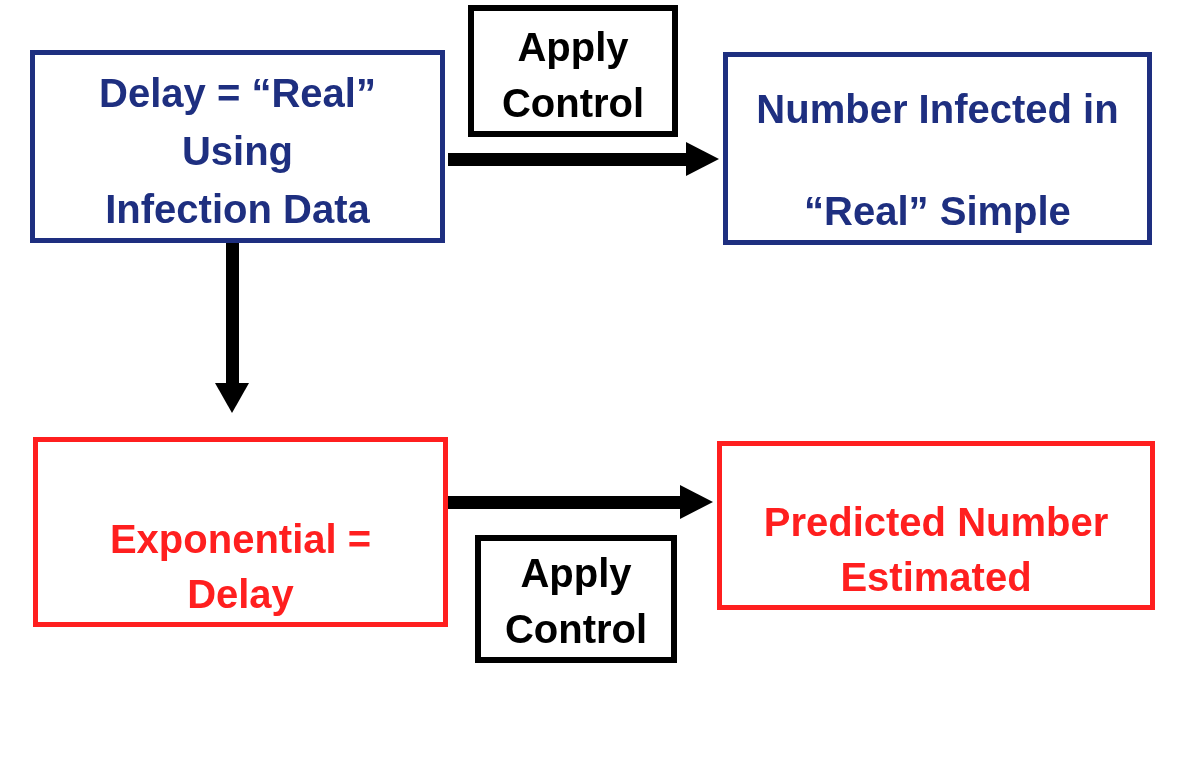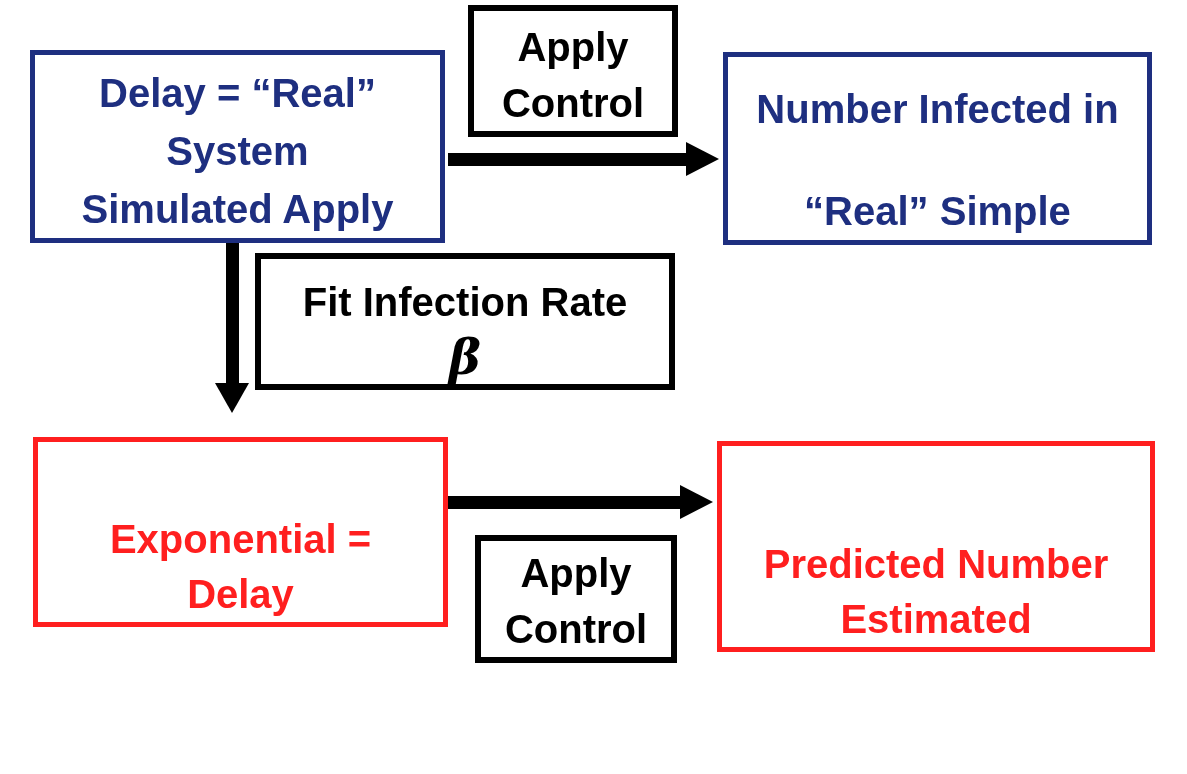--- a/index.html
+++ b/index.html
@@ -53,54 +53,50 @@
     border-top:30px solid var(--black);
   }
 
   
   #box-delay{left:30px;top:50px;width:415px;height:193px;}
   #box-apply-top{left:468px;top:5px;width:210px;height:132px;}
   #box-number-infected{left:723px;top:52px;width:429px;height:193px;gap:44px;}
   #box-fit{left:255px;top:253px;width:420px;height:137px;}
   #box-exponential{left:33px;top:413px;width:415px;height:190px;}
   #box-apply-bottom{left:475px;top:535px;width:202px;height:128px;}
-  #box-predicted{left:717px;top:417px;width:438px;height:211px;}
+  #box-predicted{left:717px;top:417px;width:438px;height:169px;}
 
   #arrow-top-shaft{left:448px;top:153px;width:240px;}
   #arrow-top-head{left:686px;top:142px;}
   #arrow-mid-shaft{left:226px;top:243px;height:142px;}
   #arrow-mid-head{left:215px;top:383px;}
   #arrow-bottom-shaft{left:448px;top:496px;width:234px;}
   #arrow-bottom-head{left:680px;top:485px;}
 </style>
 </head>
 <body>
 
 <div class="canvas">
 
   <div class="box navy-box" id="box-delay">
     <div class="line">Delay = “Real”</div>
-    <div class="line">System</div>
-    <div class="line">Simulated Apply</div>
+    <div class="line">Using</div>
+    <div class="line">Infection Data</div>
   </div>
 
   <div class="box black-box" id="box-apply-top">
     <div class="line">Apply</div>
     <div class="line">Control</div>
   </div>
 
   <div class="box navy-box" id="box-number-infected">
     <div class="line">Number Infected in</div>
     <div class="line">“Real” Simple</div>
   </div>
 
-  <div class="box black-box" id="box-fit">
-    <div class="line">Fit Infection Rate</div>
-    <div class="line beta beta-line">β</div>
-  </div>
 
   <div class="box red-box" id="box-exponential">
     <div class="line">Exponential =</div>
     <div class="line">Delay</div>
   </div>
 
   <div class="box black-box" id="box-apply-bottom">
     <div class="line">Apply</div>
     <div class="line">Control</div>
   </div>

